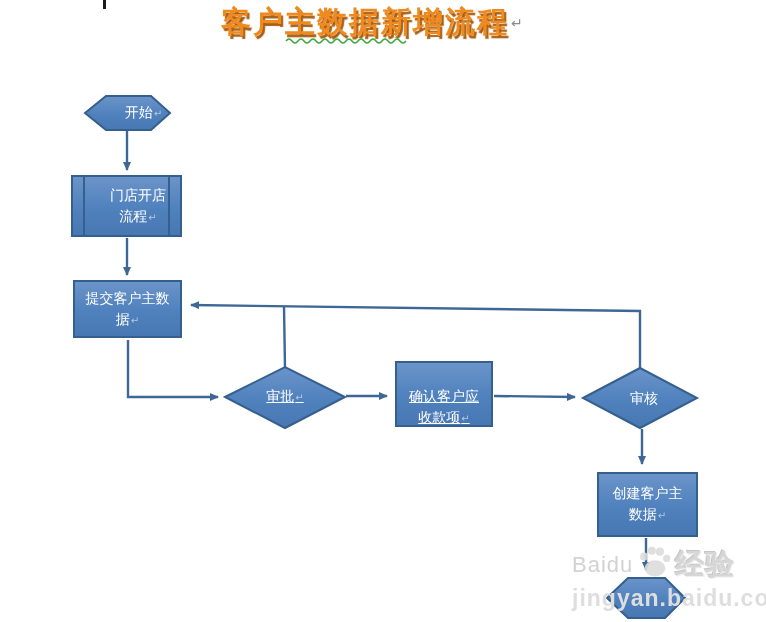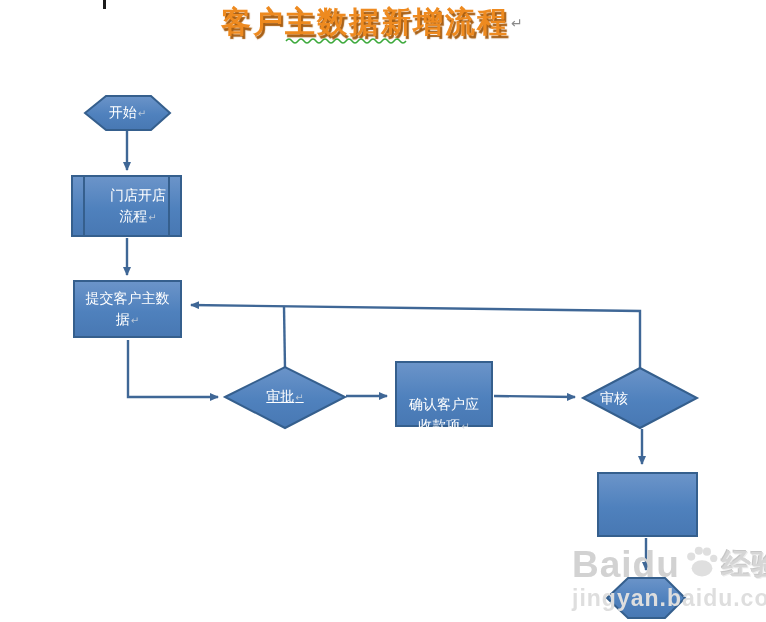--- a/index.html
+++ b/index.html
@@ -41,21 +41,21 @@
   .node-label {
     position:absolute; z-index:12; display:flex; align-items:center; justify-content:center;
     color:var(--text-white,#fff); font-size:14px; line-height:21px; text-align:center;
   }
   .wrap { display:inline-block; }
   .pmark { font-size:10px; color:rgba(205,213,222,.85); margin-left:1px; }
 
   
   .watermark { position:absolute; left:572px; top:546px; z-index:30; color:var(--watermark-gray,#d2d2d2); }
   .wm-line1 { display:flex; align-items:center; height:38px; }
-  .wm-brand { font-size:37px; font-weight:bold; letter-spacing:1px; }
+  .wm-brand { font-size:22px; font-weight:normal; letter-spacing:1px; }
   .wm-paw { margin:0 2px 6px 4px; }
   .wm-paw ellipse, .wm-paw circle { fill:#dcdcdc; opacity:.9; }
   .wm-suffix { font-size:29px; font-weight:bold; color:#d6d6d6; letter-spacing:1px;
                text-shadow:1px 1px 0 #eee, -1px -1px 0 #c6c6c6; }
   .wm-url { font-size:23px; letter-spacing:1px; color:#dedede; margin-top:1px; font-weight:bold; }
 </style>
 </head>
 <body>
 
 <div id="canvas">
@@ -100,37 +100,40 @@
   </svg>
 
   <div class="rect-node" style="left:71px; top:175px; width:111px; height:62px;">
     <div class="side-bar left"></div>
     <div class="side-bar right"></div>
   </div>
   <div class="rect-node" style="left:73px; top:280px; width:109px; height:58px;"></div>
   <div class="rect-node" style="left:395px; top:361px; width:98px; height:66px;"></div>
   <div class="rect-node" style="left:597px; top:472px; width:101px; height:65px;"></div>
 
-  <div class="node-label" style="left:85px; top:100px; width:85px; height:26px;">
+  <div class="node-label" style="left:101px; top:100px; width:85px; height:26px;">
     <span class="wrap"><span>开始</span><span class="pmark">↵</span></span>
   </div>
   <div class="node-label" style="left:71px; top:177px; width:134px; height:58px;">
     <span class="wrap" style="width:62px;"><span>门店开店流程</span><span class="pmark">↵</span></span>
   </div>
   <div class="node-label" style="left:73px; top:282px; width:109px; height:54px;">
     <span class="wrap" style="width:92px;"><span>提交客户主数据</span><span class="pmark">↵</span></span>
   </div>
   <div class="node-label" style="left:245px; top:385px; width:80px; height:24px;text-decoration:underline;">
     <span class="wrap"><span>审批</span><span class="pmark">↵</span></span>
   </div>
-  <div class="node-label" style="left:395px; top:384px; width:98px; height:62px;">
+  <div class="node-label" style="left:395px; top:376px; width:98px; height:62px;text-decoration:underline;">
     <span class="wrap" style="width:76px;"><span>确认客户应收款项</span><span class="pmark">↵</span></span>
   </div>
-  <div class="node-label" style="left:574px; top:386px; width:80px; height:24px;">
+  <div class="node-label" style="left:604px; top:386px; width:80px; height:24px;">
     <span class="wrap"><span>审核</span></span>
+  </div>
+  <div class="node-label" style="left:597px; top:474px; width:101px; height:60px;">
+    <span class="wrap" style="width:76px;"><span>创建客户主数据</span><span class="pmark">↵</span></span>
   </div>
 
   <div class="watermark">
     <div class="wm-line1">
       <span class="wm-brand">Baidu</span>
       <svg class="wm-paw" width="36" height="36" viewBox="0 0 40 40">
         <ellipse cx="20" cy="27" rx="11.5" ry="9"></ellipse>
         <circle cx="8" cy="14" r="4.5"></circle>
         <circle cx="16.5" cy="7.5" r="4.5"></circle>
         <circle cx="25.5" cy="8.5" r="4.5"></circle>

